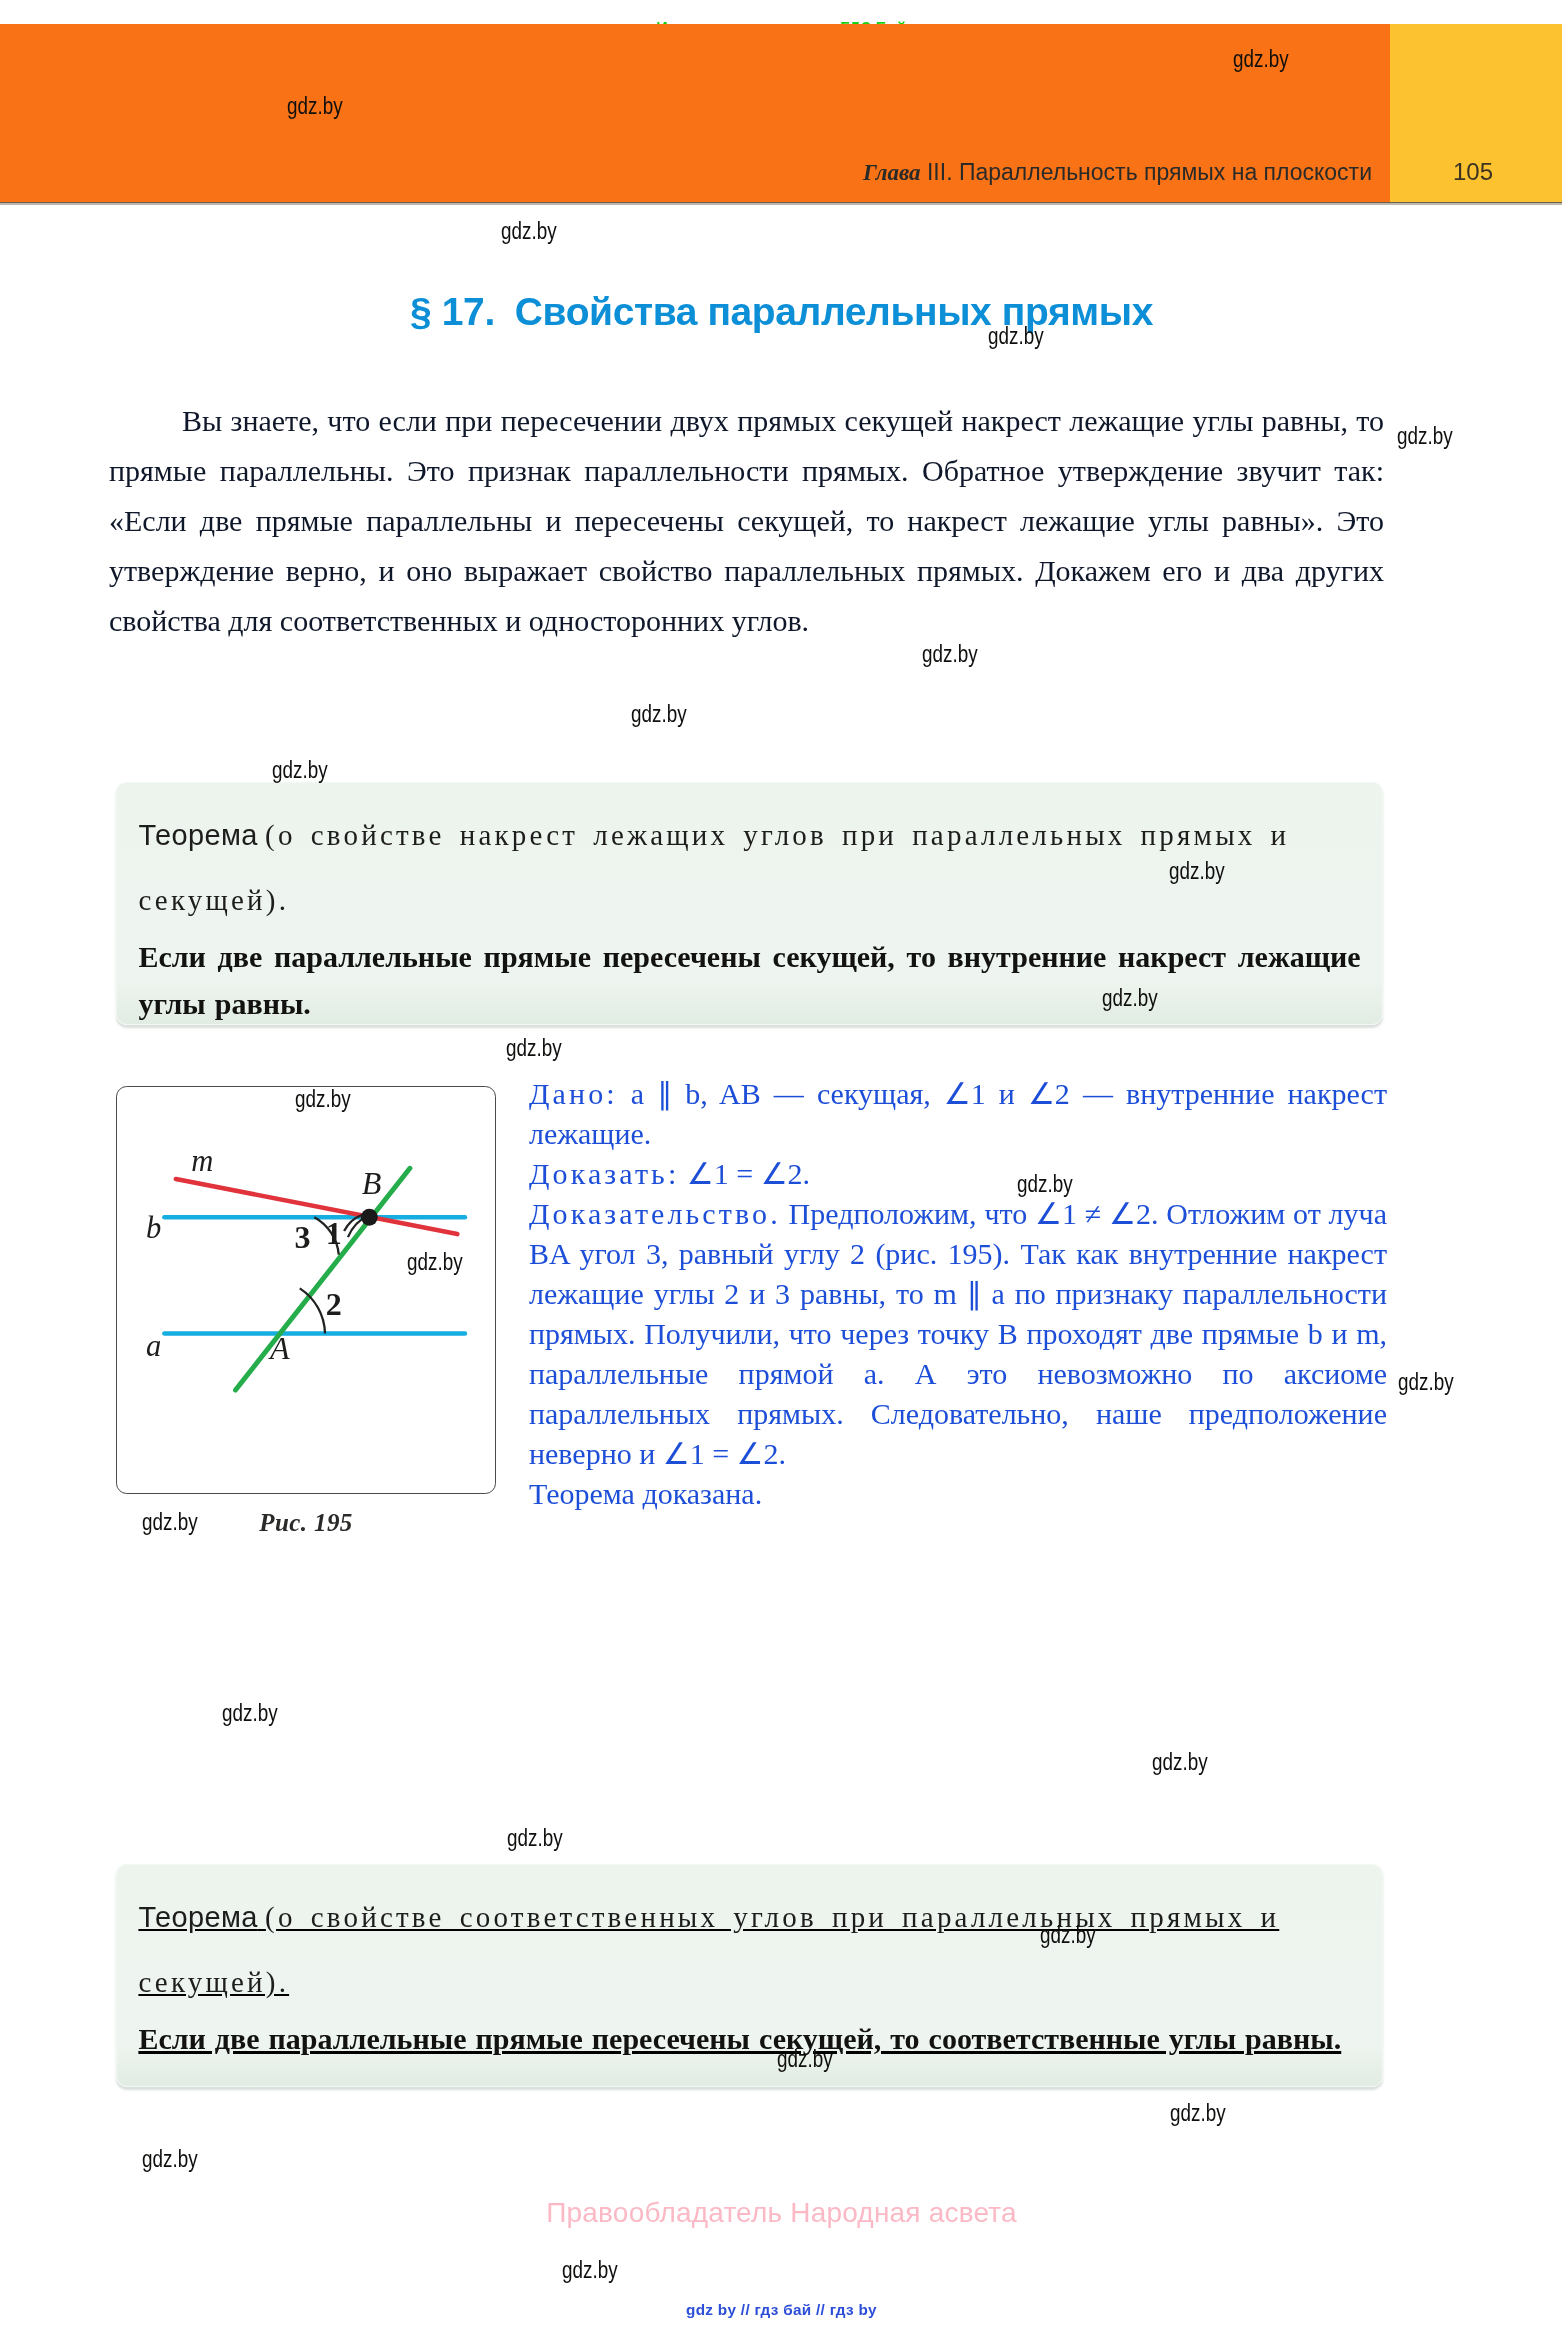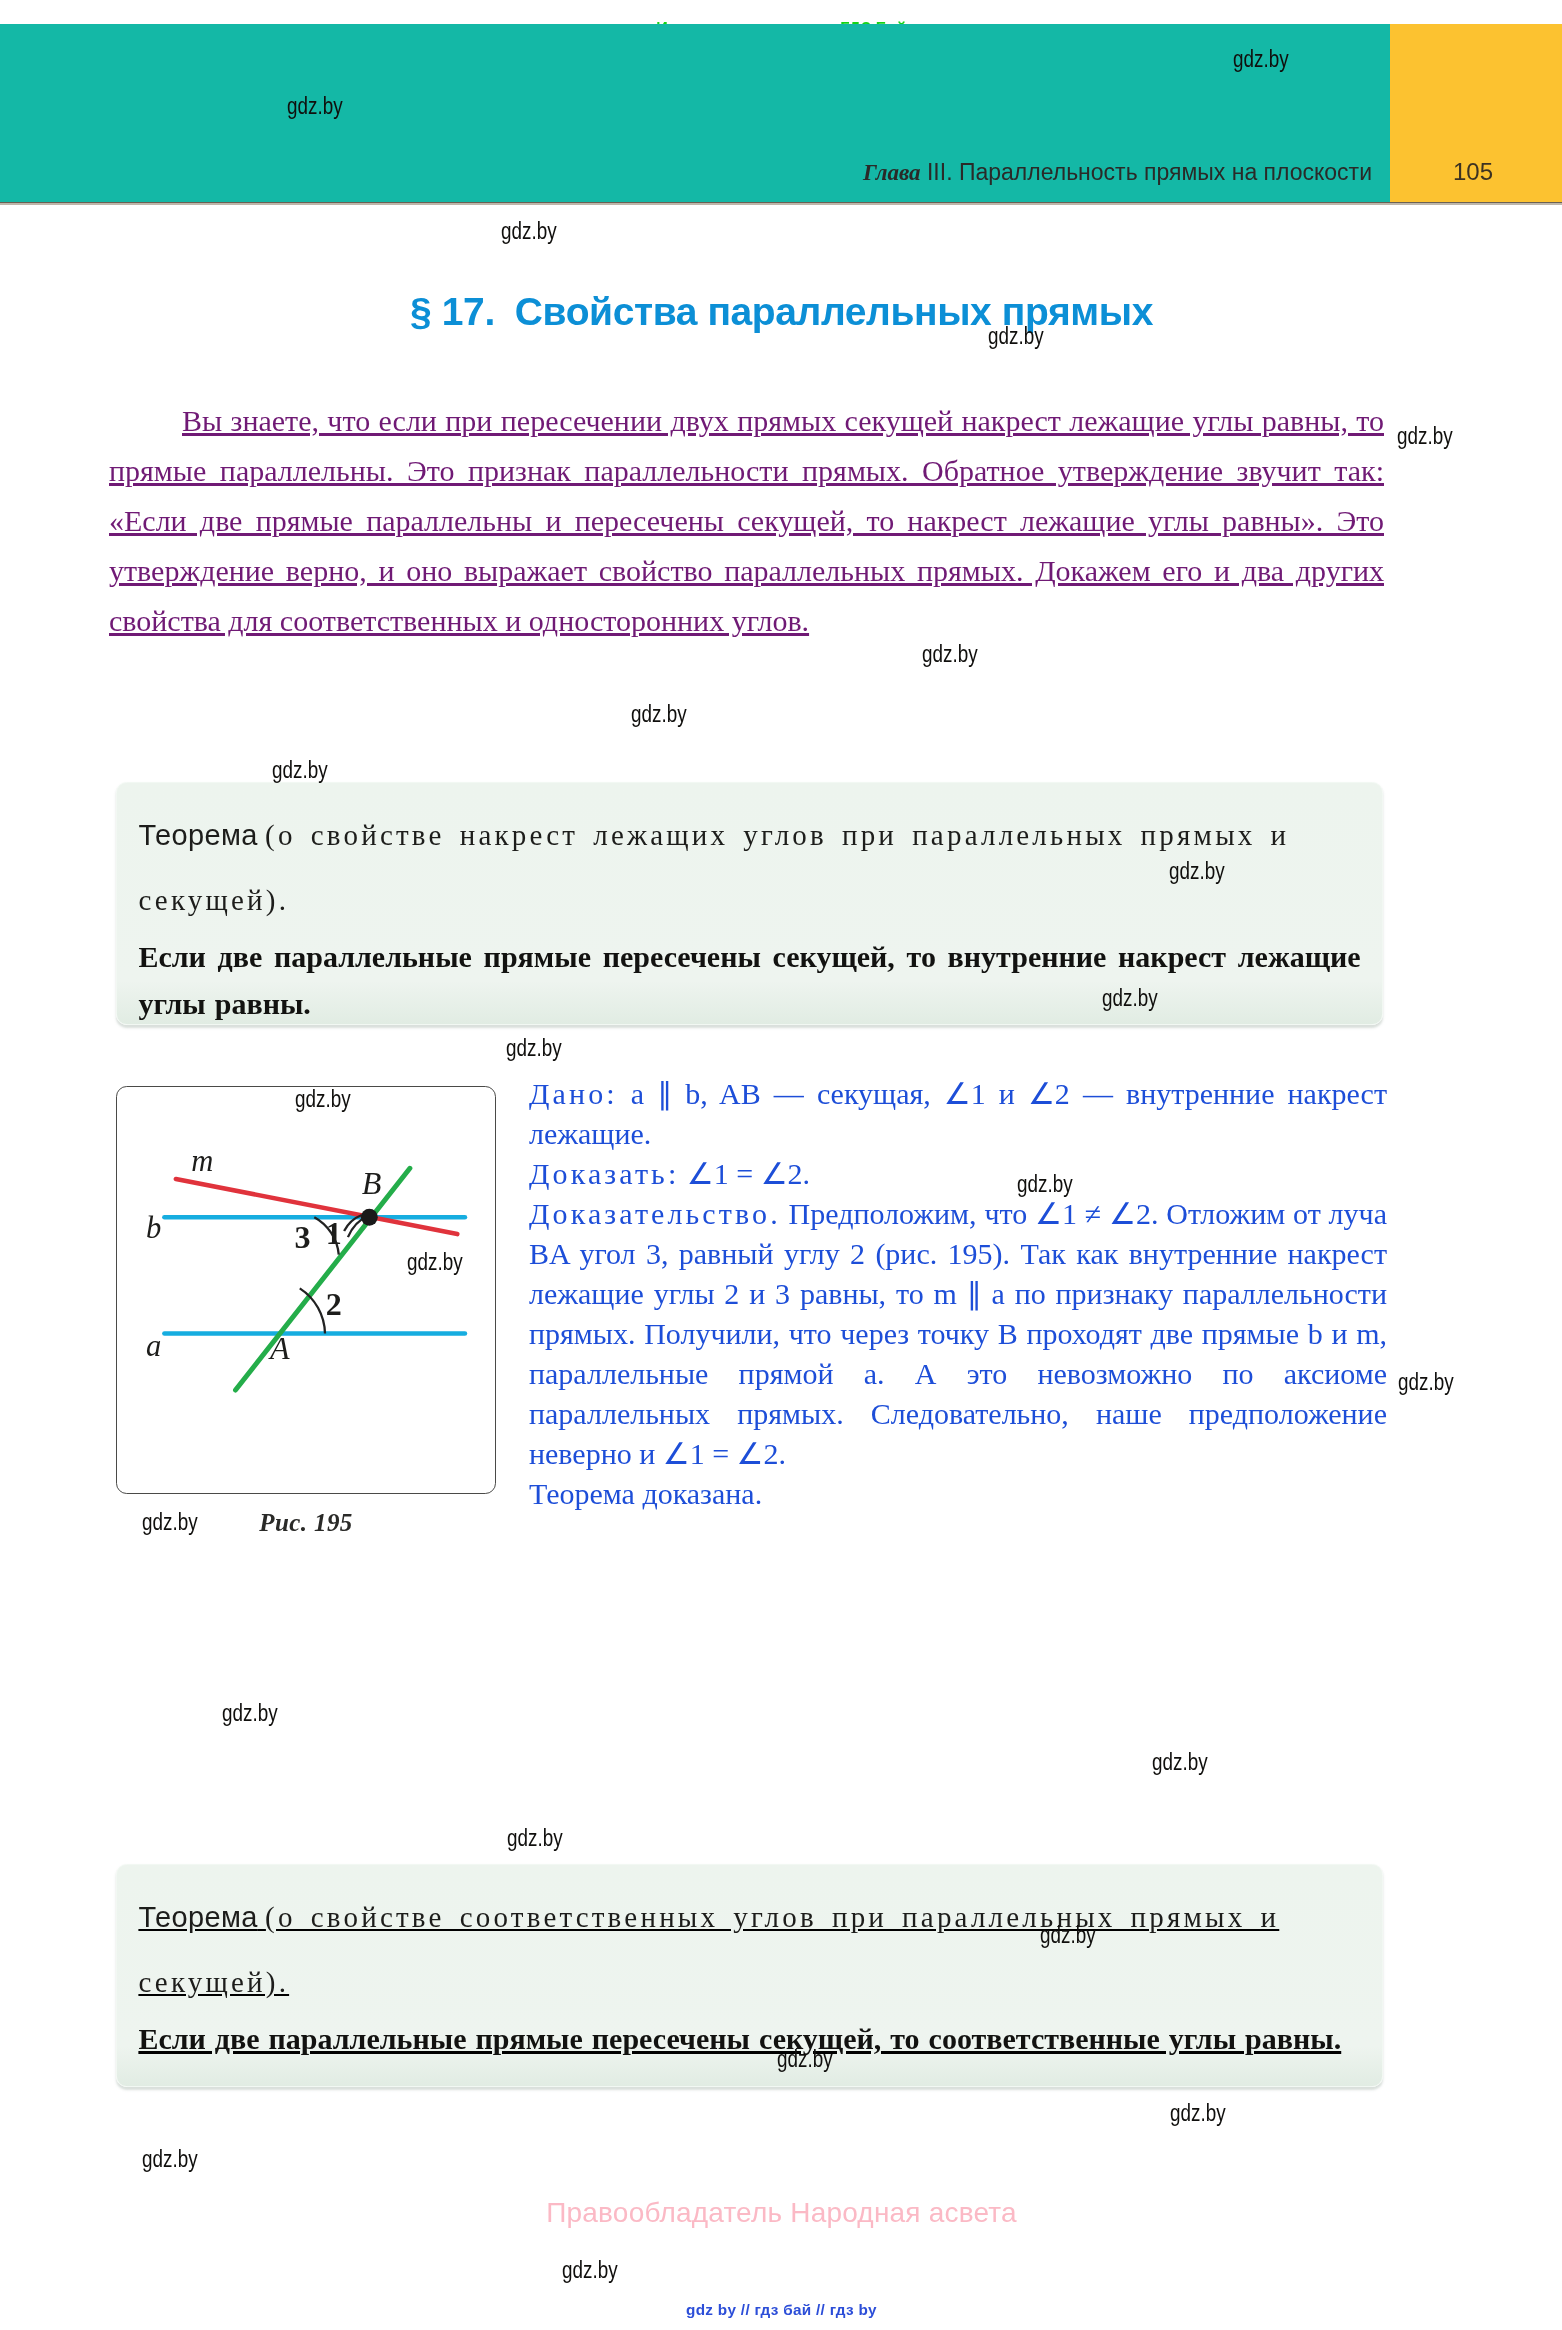--- a/index.html
+++ b/index.html
@@ -54,25 +54,24 @@
     text-align:center;
     font-family:"Liberation Sans", sans-serif;
     font-size:39px; font-weight:700; color:#0c8fd6;
     letter-spacing:-0.4px;
   }
   #section-title .num{margin-right:20px;}
 
   
   #intro{
     position:absolute; left:109px; top:366px; width:1275px;
-    font-size:30px; line-height:50px; color:#701a75;
+    font-size:30px; line-height:50px; color:#0f172a;
     text-align:justify; text-justify:inter-word;
     text-indent:73px;
     hyphens:manual;
-    text-decoration:underline;
   }
 
   
   .theorem{
     position:absolute; left:116px; width:1267px;
     background:linear-gradient(to bottom,#edf4ee 0%,#eef4ef 82%, #e1ece3 100%);
     border:1.5px solid #f2f8f3;
     border-radius:10.7px;
     box-shadow:0 2.3px 2.3px rgba(120,140,125,.28);
     box-sizing:border-box;
@@ -147,21 +146,21 @@
     pointer-events:none;
   }
 </style>
 </head>
 <body>
 
 <div id="promo">
   <span class="txt" style="color: rgb(22, 211, 22); margin-top: 35px;">Ищите нас по запросу ГДЗ Бай</span>
 </div>
 
-<div id="header" style="background: #14b8a6; text-decoration: underline;">
+<div id="header" style="background: #f97316; text-decoration: underline;">
   <div class="pagebox" style="background: rgb(252, 194, 48);"></div>
   <div class="chapter">
     <span class="ital">Глава</span><span> III. Параллельность прямых на плоскости</span>
   </div>
   <div class="pagenum">105</div>
   <div class="rule"></div>
 </div>
 
 <h1 id="section-title" style="color: rgb(12, 143, 214);">
   <span class="num">§ 17.</span><span>Свойства параллельных прямых</span>

